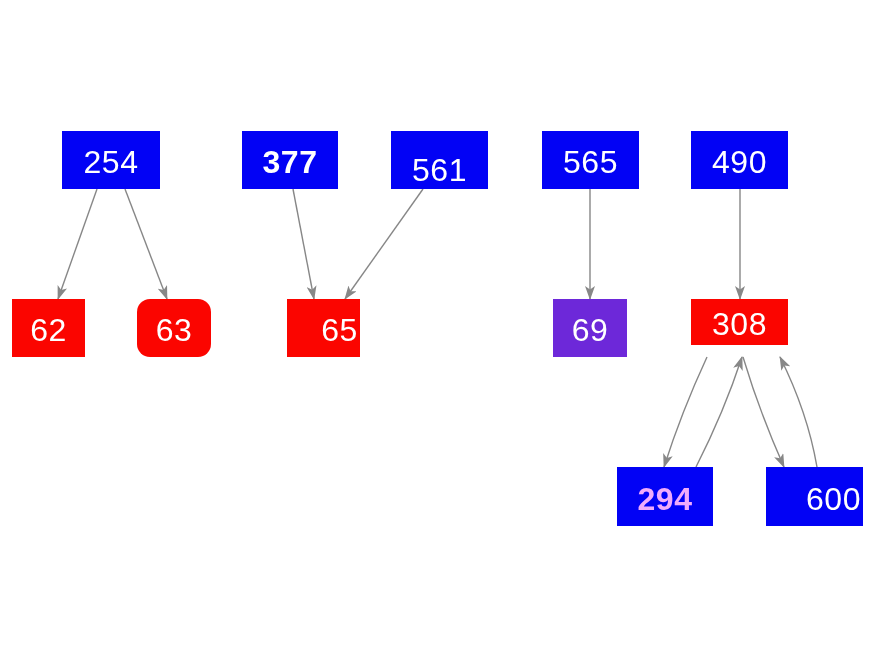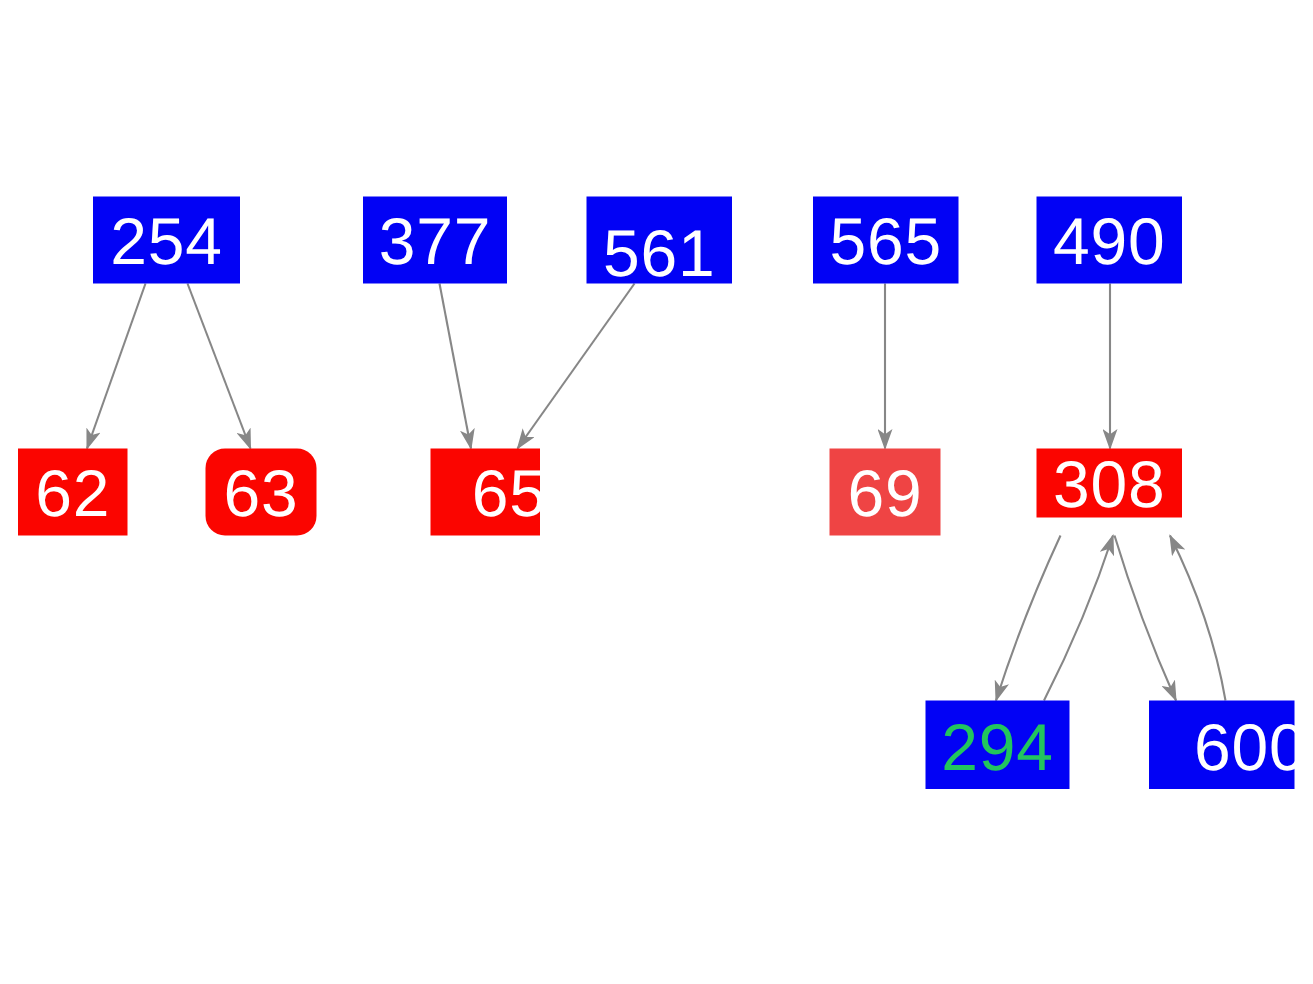--- a/index.html
+++ b/index.html
@@ -23,21 +23,21 @@
   }
   .node {
     position: absolute;
     display: flex;
     align-items: center;
     justify-content: center;
     box-sizing: border-box;
   }
   .node span {
     color: #ffffff;
-    font-size: 44px;
+    font-size: 32px;
     line-height: 1;
     letter-spacing: 0.5px;
     transform: translateY(2px);
   }
 </style>
 </head>
 <body>
 
 <div class="canvas" style="background: rgb(255, 255, 255);">
   <svg class="edge-svg" xmlns="http://www.w3.org/2000/svg" width="875" height="656" viewBox="0 0 875 656">
@@ -56,47 +56,47 @@
         <path d="M707,357 Q681.5,412 664,467" fill="none" stroke="#878787" stroke-width="1.4" marker-end="url(#arrowhead)"></path>
         <path d="M696,467 Q724,412 742,357" fill="none" stroke="#878787" stroke-width="1.4" marker-end="url(#arrowhead)"></path>
         <path d="M743,357 Q759.5,412 784,467" fill="none" stroke="#878787" stroke-width="1.4" marker-end="url(#arrowhead)"></path>
         <path d="M817,467 Q807.5,412 780,357" fill="none" stroke="#878787" stroke-width="1.4" marker-end="url(#arrowhead)"></path>
       </g>
   </svg>
   <div>
       <div class="node" style="left: 62px; top: 131px; width: 98px; height: 58px; background: rgb(2, 2, 245);">
         <span style="color: rgb(255, 255, 255);">254</span>
       </div>
-      <div class="node" style="left: 242px; top: 131px; width: 96px; height: 58px; background: rgb(2, 2, 245);">
+      <div class="node" style="left: 242px; top: 131px; width: 96px; height: 58px; background: rgb(2, 2, 245); font-weight: bold;">
         <span style="color: rgb(255, 255, 255);">377</span>
       </div>
       <div class="node" style="left: 391px; top: 131px; width: 97px; height: 58px; background: rgb(2, 2, 245);">
         <span style="color: rgb(255, 255, 255); margin-top: 16px;">561</span>
       </div>
       <div class="node" style="left: 542px; top: 131px; width: 97px; height: 58px; background: rgb(2, 2, 245); justify-content: center;">
         <span style="color: rgb(255, 255, 255);">565</span>
       </div>
       <div class="node" style="left: 691px; top: 131px; width: 97px; height: 58px; background: rgb(2, 2, 245);">
         <span style="color: rgb(255, 255, 255);">490</span>
       </div>
       <div class="node" style="left: 12px; top: 299px; width: 73px; height: 58px; background: rgb(251, 5, 0);">
         <span style="color: rgb(255, 255, 255); text-align: center;">62</span>
       </div>
       <div class="node" style="left: 137px; top: 299px; width: 74px; height: 58px; background: rgb(251, 5, 0); border-radius: 13px;">
         <span style="color: rgb(255, 255, 255);">63</span>
       </div>
       <div class="node" style="left: 287px; top: 299px; width: 73px; height: 58px; background: rgb(251, 5, 0);">
         <span style="color: #ffffff; margin-left: 32px;">65</span>
       </div>
-      <div class="node" style="left: 553px; top: 299px; width: 74px; height: 58px; background: #ef4444;">
+      <div class="node" style="left: 553px; top: 299px; width: 74px; height: 58px; background: #6d28d9;">
         <span style="color: rgb(255, 255, 255);">69</span>
       </div>
       <div class="node" style="left: 691px; top: 299px; width: 97px; height: 46px; background: rgb(251, 5, 0);">
         <span style="color: rgb(255, 255, 255);">308</span>
       </div>
       <div class="node" style="left: 617px; top: 467px; width: 96px; height: 59px; background: rgb(2, 2, 245);">
-        <span style="color: #22c55e;">294</span>
+        <span style="color: #f0abfc; font-weight: bold;">294</span>
       </div>
       <div class="node" style="left: 766px; top: 467px; width: 97px; height: 59px; background: rgb(2, 2, 245);">
         <span style="color: rgb(255, 255, 255); margin-left: 38px;">600</span>
       </div>
     </div>
 </div>
 
 </body></html>

